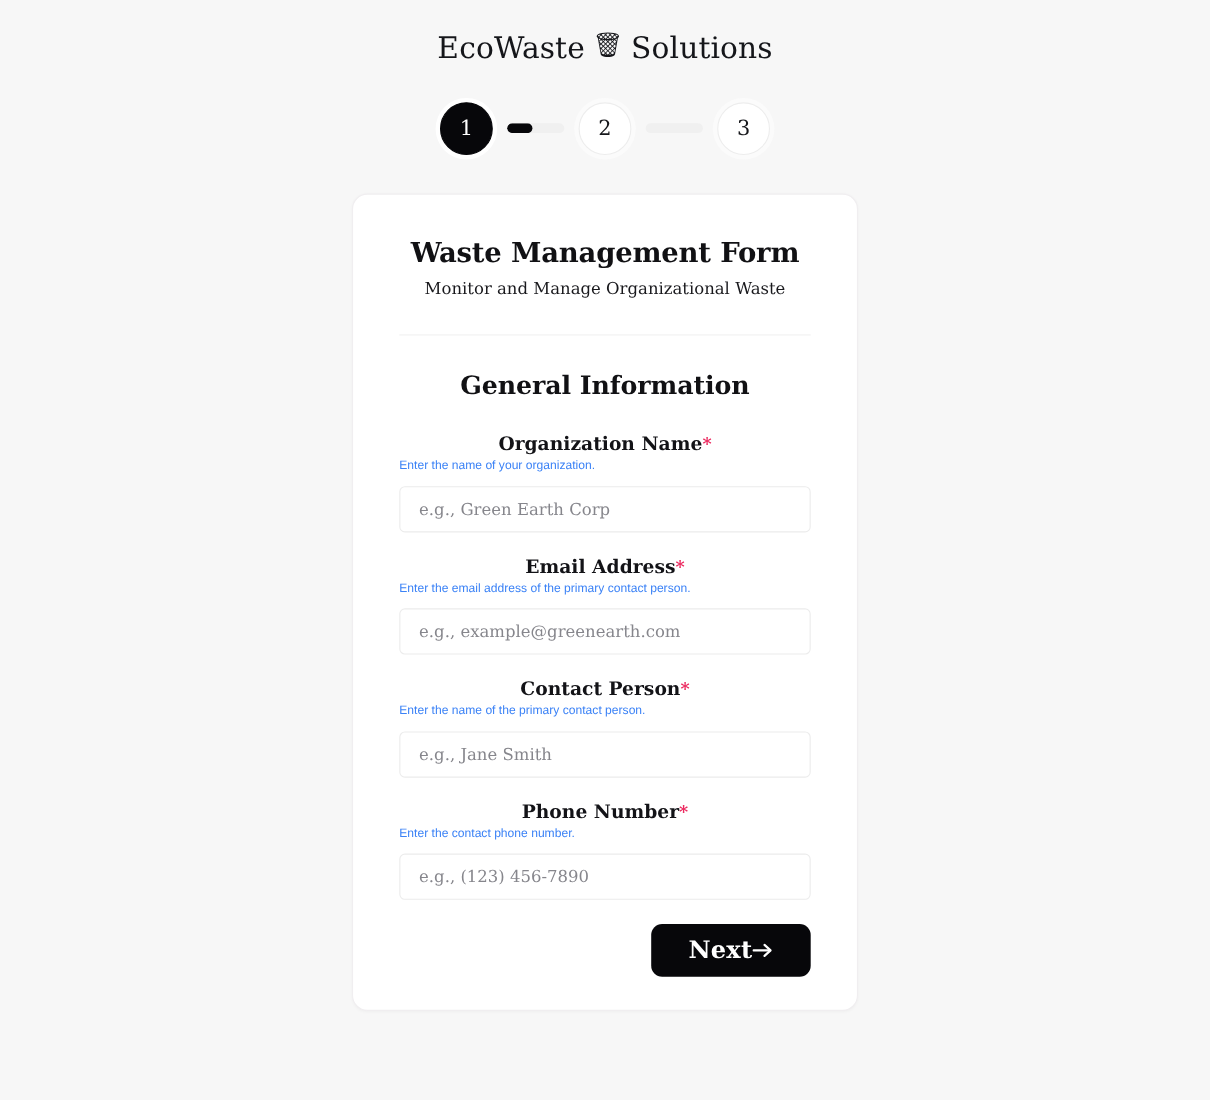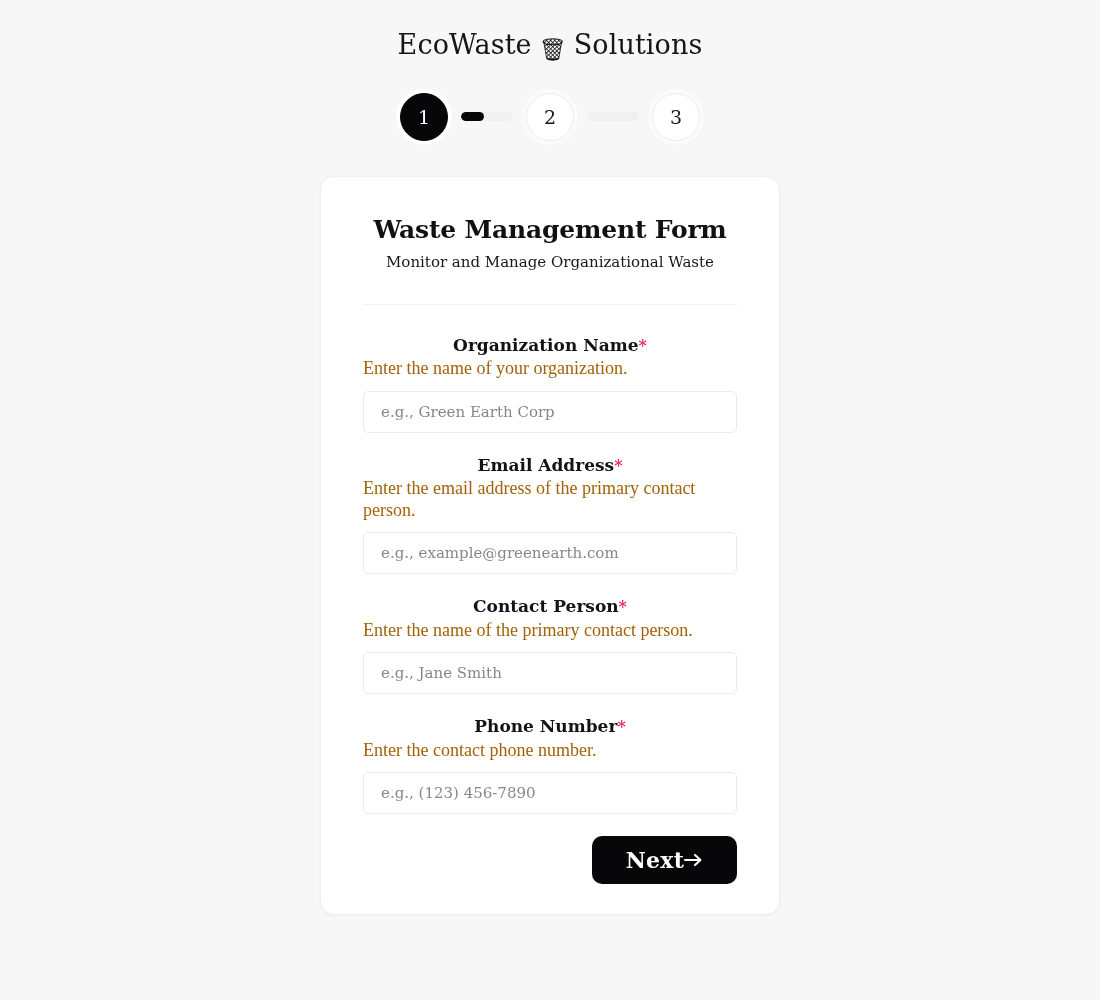--- a/index.html
+++ b/index.html
@@ -30,21 +30,21 @@
   
   .brand {
     margin-top: 30px;
     font-family: "DejaVu Serif", "Liberation Serif", serif;
     font-size: 27px;
     font-weight: 400;
     letter-spacing: 0.1px;
     color: #15161a;
     line-height: 1.1;
     display: flex;
-    align-items: flex-end;
+    align-items: flex-start;
     gap: 7px;
     white-space: nowrap;
   }
   .brand-icon {
     font-size: 22px;
     line-height: 1;
     position: relative;
     top: 1px;
   }
 
@@ -156,24 +156,24 @@
     line-height: 1.25;
     text-align: center;
   }
   .req {
     color: #ec2b60;
     font-weight: 700;
     font-size: 16px;
   }
   .field-desc {
     margin-top: 2px;
-    font-family: Liberation Serif, serif;
-    font-size: 18px;
+    font-family: Liberation Sans, sans-serif;
+    font-size: 11px;
     font-weight: 400;
-    color: #a16207;
+    color: #3b82f6;
     line-height: 1.2;
     max-width: 355px;
   }
 
   .input {
     margin-top: 11px;
     width: 100%;
     height: 42px;
     border: 1px solid #ececec;
     border-radius: 5px;
@@ -250,20 +250,21 @@
     </div>
   </div>
 
   <div class="card">
 
     <div class="form-title">Waste Management Form</div>
     <div class="form-subtitle">Monitor and Manage Organizational Waste</div>
 
     <div class="divider"></div>
 
+    <div class="section-title">General Information</div>
 
     <div class="fields">
 
       <div class="field">
         <div class="field-label">
           <span>Organization Name</span><span class="req">*</span>
         </div>
         <div class="field-desc">Enter the name of your organization.</div>
         <input class="input" type="text" placeholder="e.g., Green Earth Corp" style="">
       </div>

